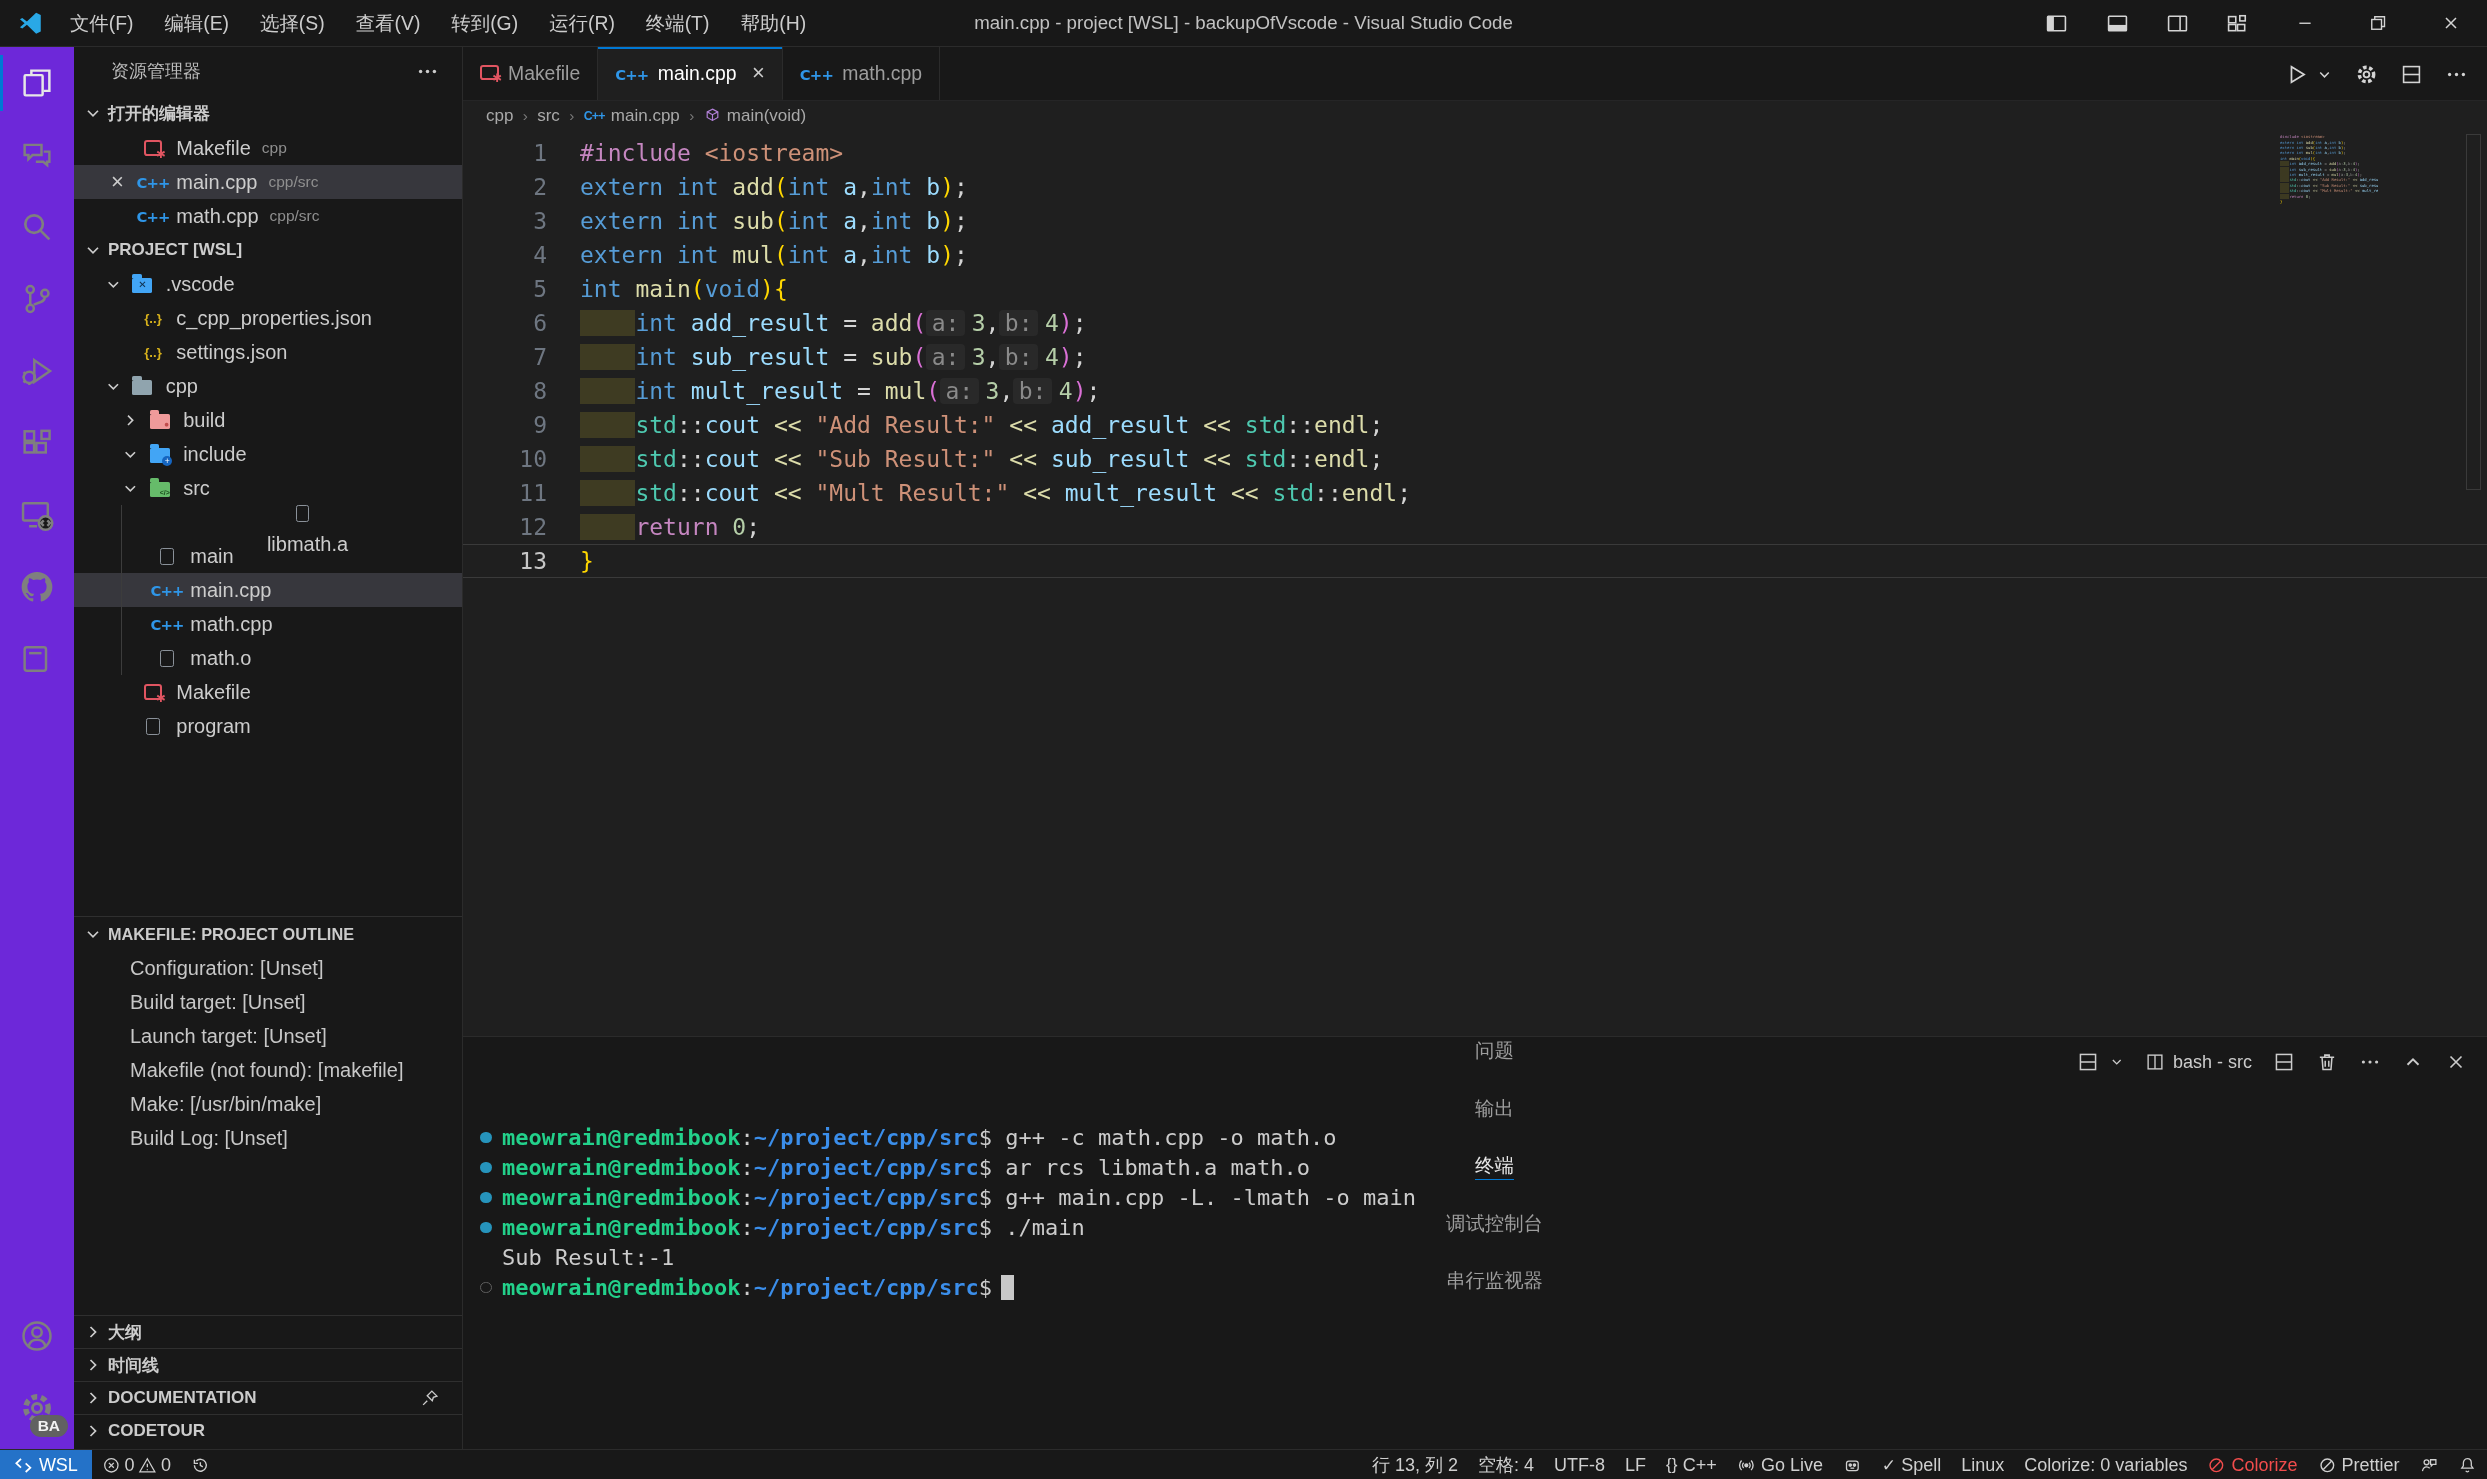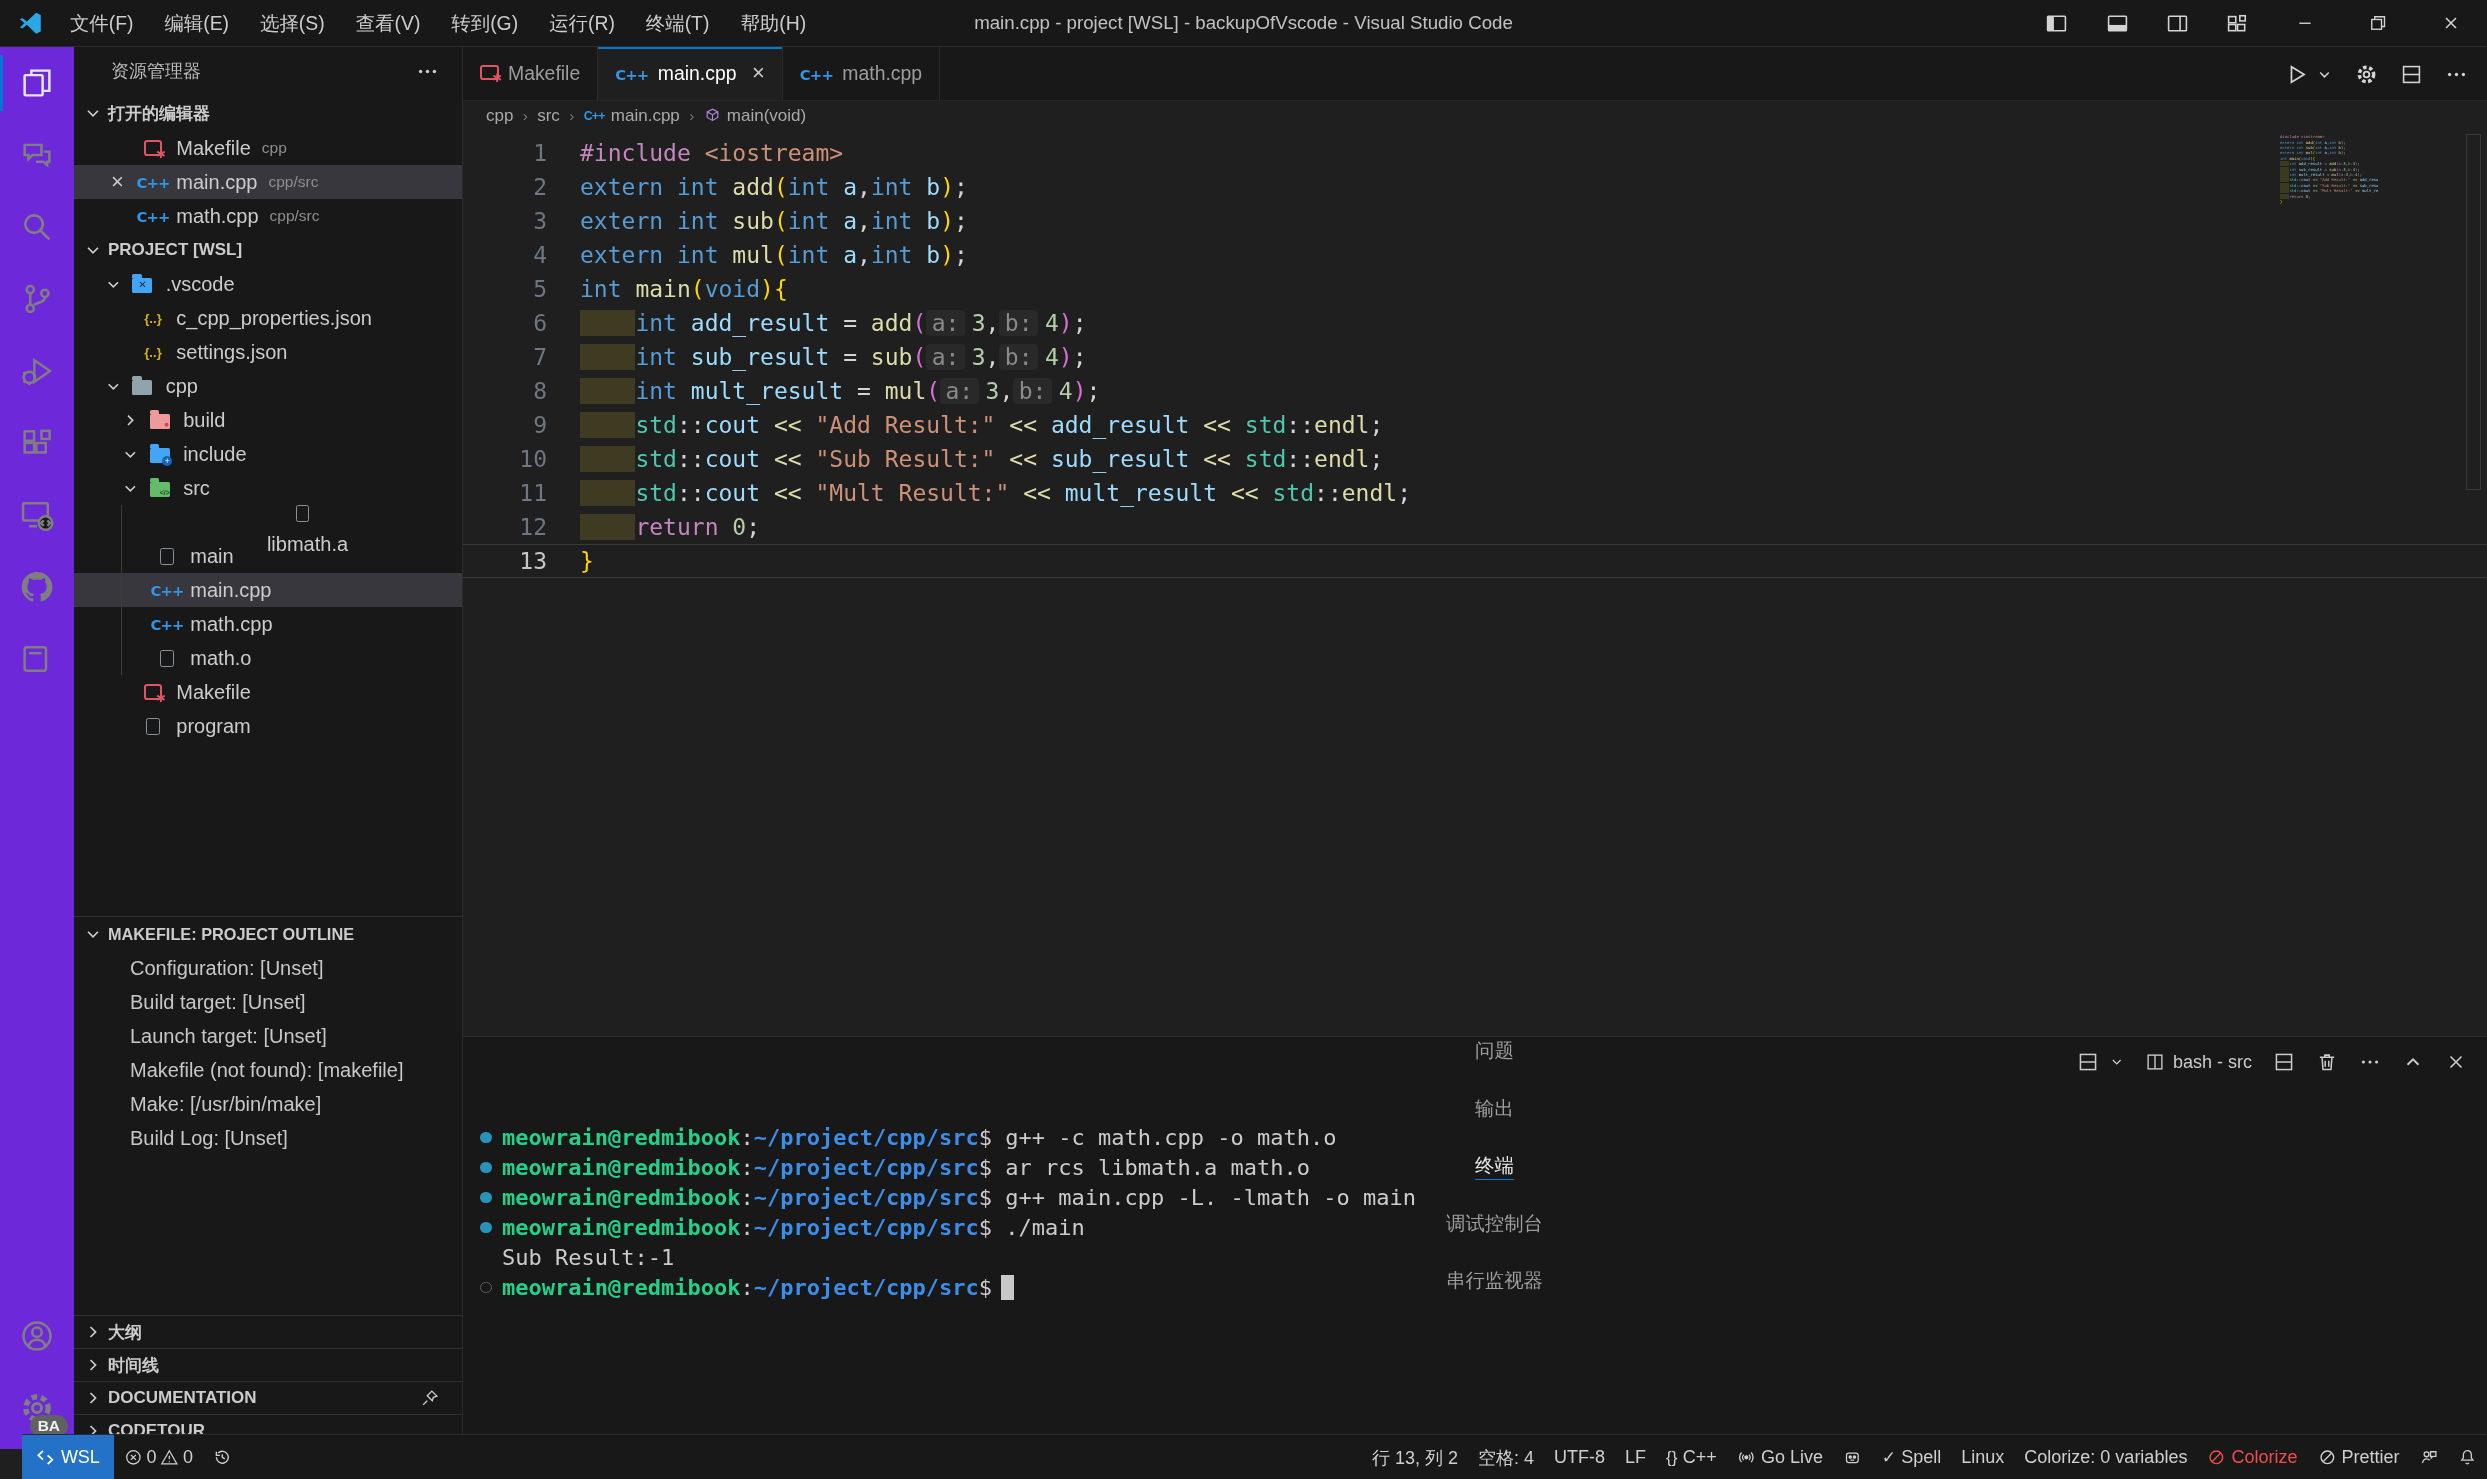--- a/index.html
+++ b/index.html
@@ -117,22 +117,22 @@
   .term { position:absolute; top:58px; left:0; right:0; bottom:0; padding:28px 0 0 39px;
           font-family:"DejaVu Sans Mono",monospace; font-size:22px; line-height:30px; color:#cccccc; }
   .term-line { position:relative; white-space:pre; }
   .bullet { position:absolute; left:-22px; top:8.5px; width:11.7px; height:11.7px; border-radius:50%; }
   .bullet.ok { background:#2693bb; }
   .bullet.open { border:1.6px solid #5f5f5f; }
   .tg{color:#23d18b;font-weight:bold} .tb{color:#3b8eea;font-weight:bold} .tw{color:#cccccc}
   .cursor { display:inline-block; width:12.4px; height:25px; background:#c8c8c8; margin-left:9.3px; vertical-align:-4.7px; }
 
   
-  .statusbar { position:absolute; left:0; right:0; bottom:0; height:46px; background:#181818; border-top:0.8px solid #2b2b2b;
-               display:flex; align-items:flex-start; font-size:18px; color:#cfcfcf;margin-left:22px; }
+  .statusbar { position:absolute; left:0; right:0; bottom:0; height:31px; background:#181818; border-top:0.8px solid #2b2b2b;
+               display:flex; align-items:flex-start; font-size:18px; color:#cfcfcf; }
   .remote-badge { height:100%; background:#2472c8; color:#ffffff; display:flex; align-items:center; gap:6.2px; padding:0 14px; font-size:18px; }
   .remote-badge .ic { width:18.7px; height:18.7px; }
   .sb-item { display:flex; align-items:center; gap:5.4px; padding:0 10px; height:100%; }
   .sb-item .ic { width:18.7px; height:18.7px; }
   .sb-item .tic { font-size:17px; }
   .sb-spacer { flex:1; }
   .sb-problems { gap:3.9px; }
 </style>
 </head>
 <body>

